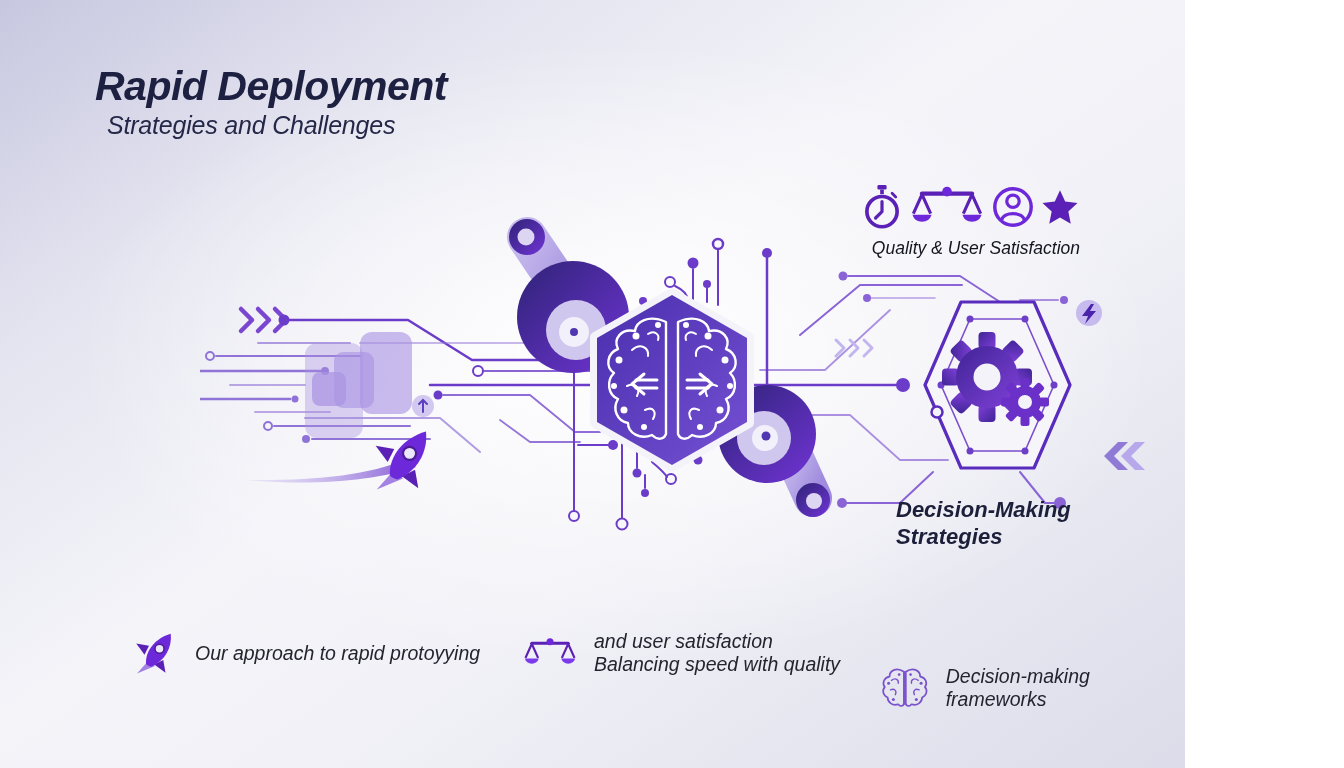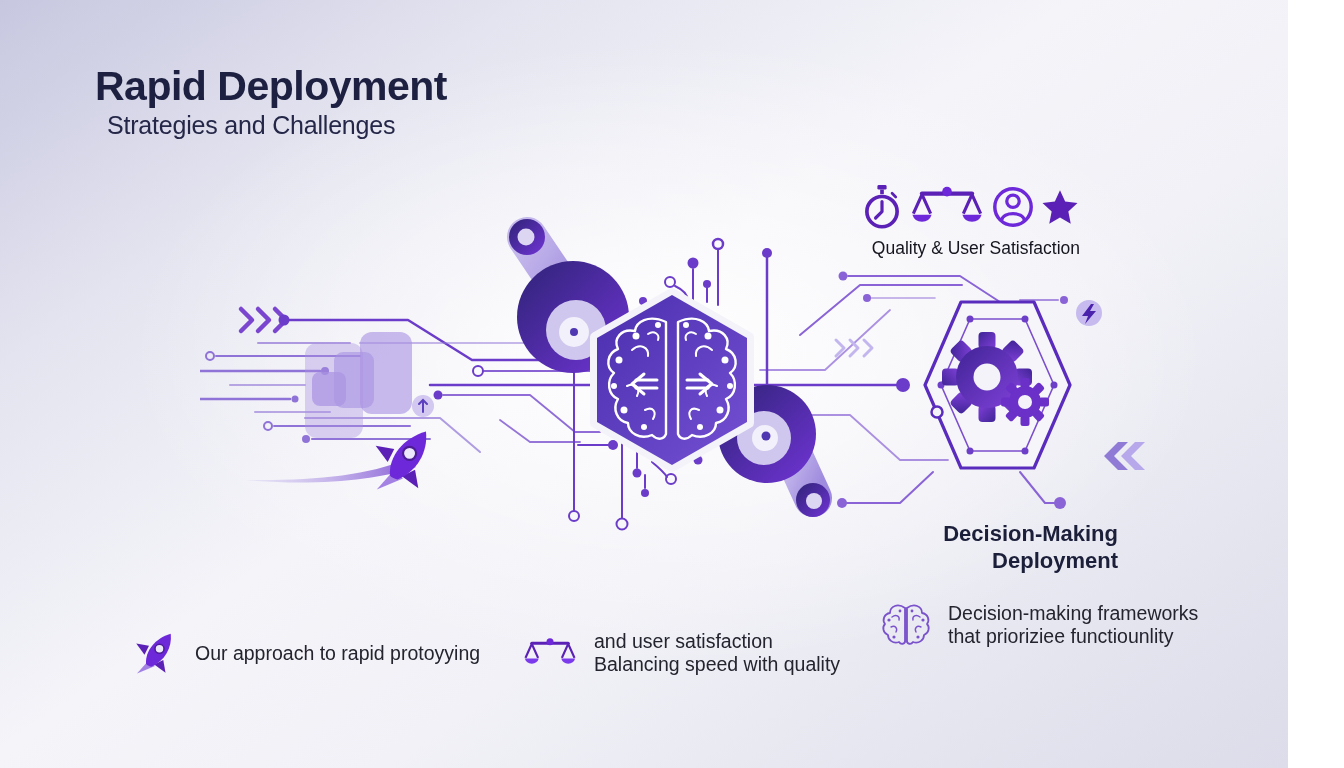--- a/index.html
+++ b/index.html
@@ -1,35 +1,36 @@
 <!DOCTYPE html>
 <html><head>
 <meta charset="utf-8">
 <style>
   html,body{margin:0;padding:0;}
   .canvas{
-    position:relative;width:1288px;height:768px;overflow:hidden;
+    position:relative;width:1185px;height:768px;overflow:hidden;
     font-family:"Liberation Sans", sans-serif;
     background:
       radial-gradient(ellipse 900px 520px at 52% 46%, rgba(255,255,255,.95) 0%, rgba(255,255,255,0) 60%),
       linear-gradient(145deg,#c7c7e0 0%, #e4e4f0 22%, #f4f4f9 45%, #f1f1f7 62%, #dcdcea 100%);
+    font-style: italic;
   }
   .hdr{position:absolute;left:95px;top:64px;color:#1d2040;}
   .hdr h1{margin:0;font-size:41px;font-weight:700;letter-spacing:-.5px;line-height:1.1;color:#1d2040;}
   .hdr h2{margin:2px 0 0 12px;font-size:25px;font-weight:400;letter-spacing:-.2px;color:#242747;}
   .quality{position:absolute;left:852px;top:182px;width:228px;display:flex;flex-direction:column;align-items:flex-end;gap:6px;}
   .quality .icons{display:flex;align-items:center;gap:4px;color:#5b21b6;}
   .quality .lbl{font-size:17.5px;color:#15151f;white-space:nowrap;}
-  .frameworks{position:absolute;left:896px;top:497px;width:222px;text-align:right;
-    font-size:22px;font-weight:700;color:#1c1f3a;line-height:1.22;margin-top:24px;}
+  .frameworks{position:absolute;left:896px;top:497px;width:222px;text-align:left;
+    font-size:22px;font-weight:700;color:#1c1f3a;line-height:1.22;}
   .bottom-item{position:absolute;display:flex;align-items:center;gap:16px;}
   .bottom-item .txt{font-size:19.5px;color:#24242f;line-height:1.2;}
   .bi1{left:131px;top:630px;}
   .bi2{left:522px;top:630px;}
-  .bi3{left:880px;top:600px;}
+  .bi3{left:880px;top:663px;}
   .illus{position:absolute;left:200px;top:180px;}
 </style>
 </head>
 <body>
 
 <div class="canvas">
 
   <div class="hdr">
     <h1>Rapid Deployment</h1>
     <h2>Strategies and Challenges</h2>
@@ -289,21 +290,21 @@
     </g>
 
     <g>
       <polygon points="918,262 904,276 918,290 928,290 914,276 928,262" fill="#8f7bd6"></polygon>
       <polygon points="935,262 921,276 935,290 945,290 931,276 945,262" fill="#b6a8ea"></polygon>
     </g>
   </svg>
 
   <div class="frameworks">
     <div>Decision-Making</div>
-    <div>Deployment</div>
+    <div>Strategies</div>
   </div>
 
   <div class="bottom-item bi1">
     <svg width="48" height="48" viewBox="0 0 64 64">
       <path d="M8 58 L24 40 L32 48 Z" fill="#9a74e0" opacity=".9"></path>
       <path d="M24 21 L7 18 L18 33 Z" fill="#5b21b6"></path>
       <path d="M43 40 L46 57 L31 46 Z" fill="#5b21b6"></path>
       <path d="M20 45 C19 28 32 11 53 5 C55 24 45 41 27 49 C24 48 21 47 20 45 Z" fill="#6d28d9"></path>
       <circle cx="38" cy="25" r="6" fill="#ece7fa" stroke="#4c1d95" stroke-width="2"></circle>
     </svg>
@@ -339,17 +340,16 @@
             <circle cx="-12" cy="12" r="1.6" fill="#7a52cc" stroke="none"></circle>
             <circle cx="-6" cy="-14" r="1.4" fill="#7a52cc" stroke="none"></circle>
           </g>
           <use href="#bhemi" transform="scale(-1,1)"></use>
           <path d="M0 -17 V17" stroke-width="1.6"></path>
         </g>
       </g>
     </svg>
     <div class="txt">
       <div>Decision-making frameworks</div>
-      <div>that prioriziee functiounlity</div>
     </div>
   </div>
 
 </div>
 
 </body></html>

